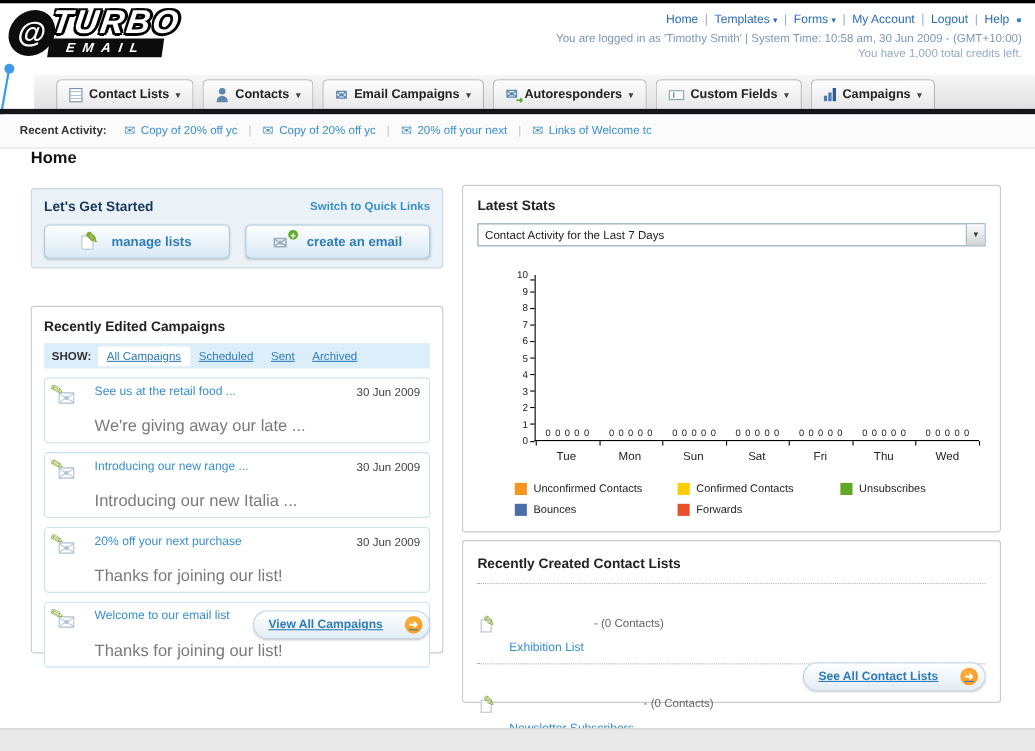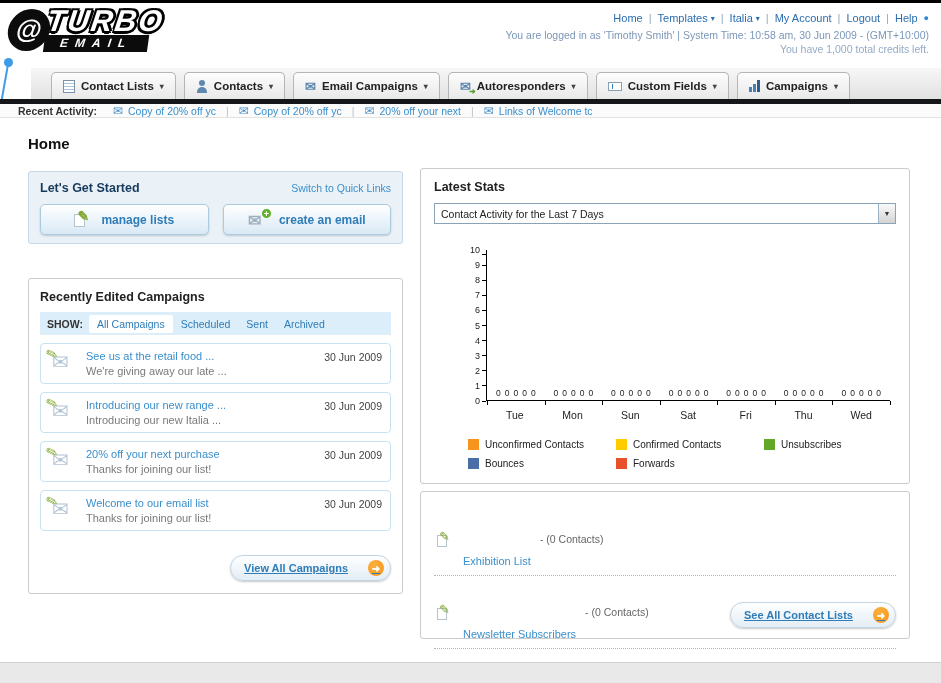--- a/index.html
+++ b/index.html
@@ -43,58 +43,58 @@
   .ti-auto .mini-arrow { position:absolute; right:-5px; bottom:-3px; font-size:8px; color:#58A22C; }
   .ti-field { width:14px; height:9px; border:1px solid #88a0b4; background:#fff; position:relative; }
   .ti-field::after { content:""; position:absolute; left:3px; top:1px; width:1px; height:5px; background:#2E7CB8; }
   .ti-stats { display:flex; align-items:flex-end; gap:1px; height:12px; }
   .ti-stats span { width:3px; background:#4a7fb5; }
   .ti-stats span:nth-child(1){ height:5px; }
   .ti-stats span:nth-child(2){ height:8px; }
   .ti-stats span:nth-child(3){ height:12px; background:#2d5d8f; }
 
   
-  .activity { position:absolute; top:101px; left:0; width:100%; height:14px; background:#fbfbfb; border-bottom:1px solid #e2e2e2; display:flex; align-items:center; padding-left:18px; font-size:10.5px; }
+  .activity { position:absolute; top:101px; left:0; width:100%; height:31px; background:#fbfbfb; border-bottom:1px solid #e2e2e2; display:flex; align-items:center; padding-left:18px; font-size:10.5px; }
   .activity-label { font-weight:bold; color:#333; margin-right:16px; }
   .activity-item { display:flex; align-items:center; gap:5px; color:#3A8FCC; cursor:pointer; }
   .activity-item .env { color:#4A90C4; font-size:12px; font-style:normal; }
   .activity-sep { color:#c0c0c0; margin:0 10px; }
 
   
   .page-title { position:absolute; top:132px; left:28px; font-size:15px; font-weight:bold; color:#111; }
   .panel { position:absolute; background:#fff; border:1px solid #cbcbcb; border-radius:3px; }
   .panel-title { font-size:12.5px; font-weight:bold; color:#222; }
 
   
   #get-started { top:168px; left:28px; width:375px; height:73px; background:#EBF2F7; border-color:#C7D7E4; padding:9px 11px; }
   .gs-head { display:flex; justify-content:space-between; align-items:center; }
   .gs-title { color:#16395C; font-size:12.5px; font-weight:bold; }
-  .gs-link { font-size:10.5px; color:#3A8FCC; cursor:pointer; }
+  .gs-link { font-size:10.5px; color:#3A8FCC; cursor:pointer;font-weight:bold; }
   .gs-buttons { display:flex; gap:14px; margin-top:9px; }
   .gs-btn { flex:1; height:31px; display:flex; align-items:center; justify-content:center; gap:9px; background:linear-gradient(#ffffff,#D9E9F5); border:1px solid #ABCBE0; border-radius:5px; font-size:12px; font-weight:bold; color:#2E7CB8; cursor:pointer; box-shadow:0 1px 2px rgba(0,0,0,0.18); }
   .gs-icon-manage { position:relative; width:18px; height:18px; }
   .gs-icon-manage .paper { position:absolute; left:0; top:3px; width:11px; height:13px; background:#fff; border:1px solid #b8c4cc; }
   .gs-icon-manage .pen { position:absolute; left:3px; top:-3px; font-size:14px; color:#82A832; font-style:normal; }
   .gs-icon-create { position:relative; width:22px; height:17px; }
   .gs-icon-create .env { font-size:16px; color:#9FB0BE; font-style:normal; }
   .gs-icon-create .plus-badge { position:absolute; right:-2px; top:-3px; width:11px; height:11px; border-radius:50%; background:#5FAF2D; border:1px solid #fff; color:#fff; font-size:9px; font-weight:bold; display:flex; align-items:center; justify-content:center; }
 
   
   #campaigns { top:275px; left:28px; width:375px; height:316px; padding:11px; }
   .filter-bar { margin-top:8px; background:#DCEEF9; height:23px; display:flex; align-items:center; padding:0 7px; font-size:10.5px; }
   .filter-label { font-weight:bold; color:#333; margin-right:6px; }
-  .filter { color:#2E7CB8; padding:3px 8px; cursor:pointer; }
+  .filter { color:#2E7CB8; padding:3px 8px; cursor:pointer;text-decoration:underline; }
   .filter.selected { background:#ffffff; border-radius:2px; }
   .camp-item { margin-top:8px; border:1px solid #C9E2F2; border-radius:4px; padding:6px 8px; display:flex; gap:10px; cursor:pointer; background:#fff; }
   .camp-icon { position:relative; width:27px; height:24px; flex:0 0 27px; }
   .camp-icon .env { position:absolute; left:3px; top:0px; font-size:20px; color:#B4C5D3; font-style:normal; }
   .camp-icon .pen { position:absolute; left:-3px; top:-4px; font-size:14px; color:#82A832; transform:rotate(-18deg); font-style:normal; }
   .camp-text { flex:1; min-width:0; }
   .camp-title { font-size:11px; color:#3A8FCC; }
-  .camp-sub { font-size:11px; color:#7a7a7a; margin-top:3px; }
+  .camp-sub { font-size:15px; color:#7a7a7a; margin-top:17px; }
   .camp-date { font-size:10.5px; color:#444; margin-top:1px; white-space:nowrap; }
   .pill-btn { display:inline-flex; align-items:center; gap:20px; padding:4px 6px 4px 13px; background:linear-gradient(#ffffff,#E3EDF5); border:1px solid #C3D4E2; border-radius:14px; font-size:11px; font-weight:bold; color:#2E7CB8; cursor:pointer; box-shadow:0 1px 2px rgba(0,0,0,0.22);text-decoration:underline; }
   .orange-circle { width:16px; height:16px; border-radius:50%; background:radial-gradient(circle at 35% 30%, #FBB03B, #F7941D); color:#fff; font-size:10px; font-weight:bold; display:flex; align-items:center; justify-content:center; font-style:normal; }
   .view-all { position:absolute; right:11px; bottom:12px; }
 
   
   #stats { top:165px; left:420px; width:490px; height:316px; padding:11px 13px; }
   .fake-select { margin-top:9px; height:21px; border:1px solid #8AA3B8; display:flex; align-items:stretch; font-size:10.5px; color:#222; cursor:pointer; background:#fff; }
   .fake-select .val { flex:1; display:flex; align-items:center; padding:0 6px; }
   .fake-select .arrow-box { width:17px; background:linear-gradient(#fafafa,#d3d3d3); border-left:1px solid #9FB4C6; display:flex; align-items:center; justify-content:center; font-size:7px; color:#333; }
@@ -147,21 +147,21 @@
       <span class="nav-link">
           <span>Home</span>
         </span>
       <span class="nav-sep">|</span>
       <span class="nav-link">
           <span>Templates</span>
           <span class="arr">▾</span>
         </span>
       <span class="nav-sep">|</span>
       <span class="nav-link">
-          <span>Italia</span>
+          <span>Forms</span>
           <span class="arr">▾</span>
         </span>
       <span class="nav-sep">|</span>
       <span class="nav-link">
           <span>My Account</span>
         </span>
       <span class="nav-sep">|</span>
       <span class="nav-link">
           <span>Logout</span>
         </span>
@@ -474,20 +474,23 @@
           <span>Bounces</span>
         </div>
         <div class="legend-item">
           <span class="legend-swatch" style="background: rgb(232, 80, 42);"></span>
           <span>Forwards</span>
         </div>
       </div>
   </div>
 
   <div class="panel" id="contact-lists">
+    <div class="cl-title-row">
+      <span class="panel-title">Recently Created Contact Lists</span>
+    </div>
     <div class="cl-item">
       <span class="cl-icon">
           <span class="paper"></span>
           <span class="pen">✎</span>
         </span>
       <span class="cl-name">Exhibition List</span>
       <span class="cl-detail">- (0 Contacts)</span>
     </div>
     <div class="cl-item">
       <span class="cl-icon">

